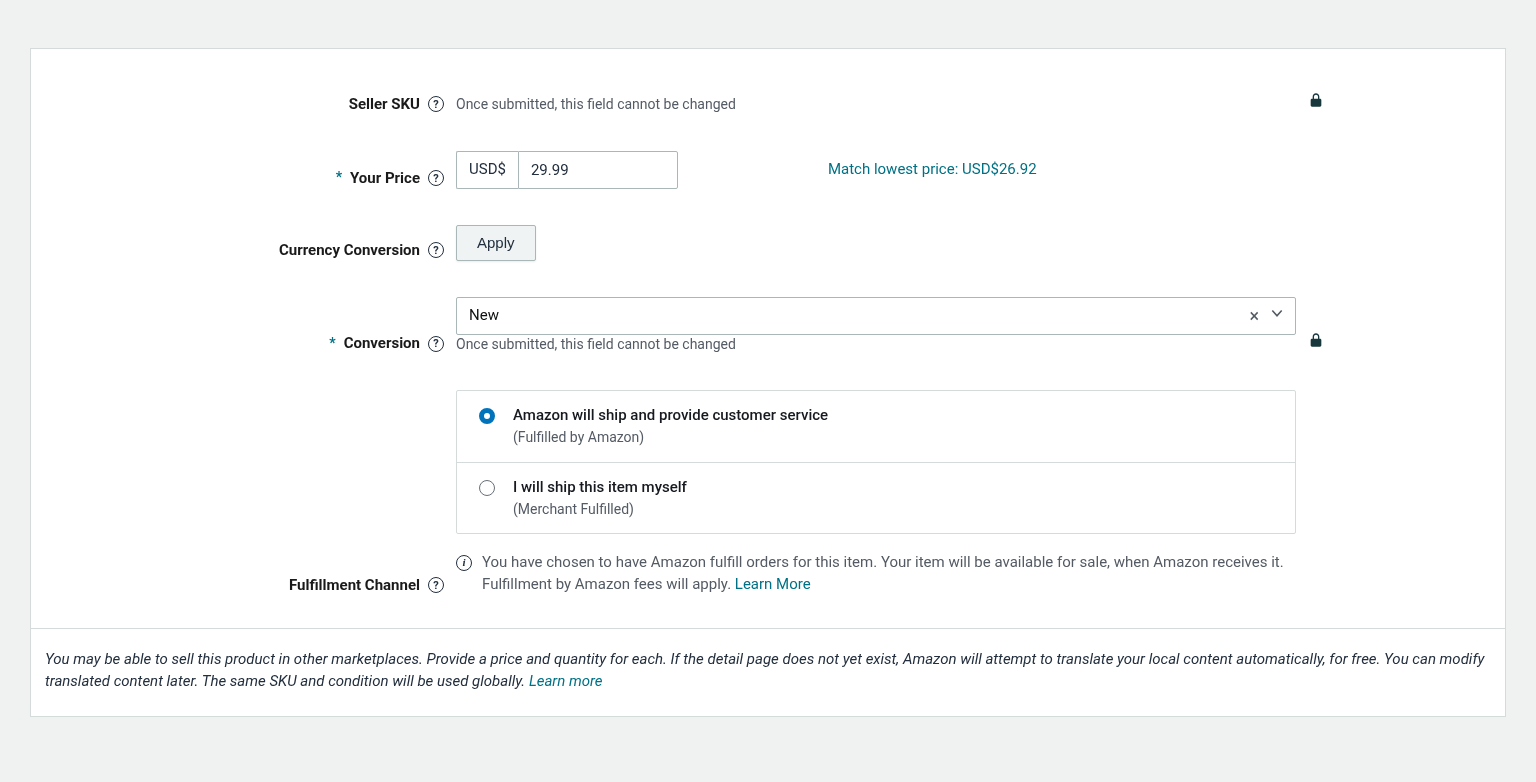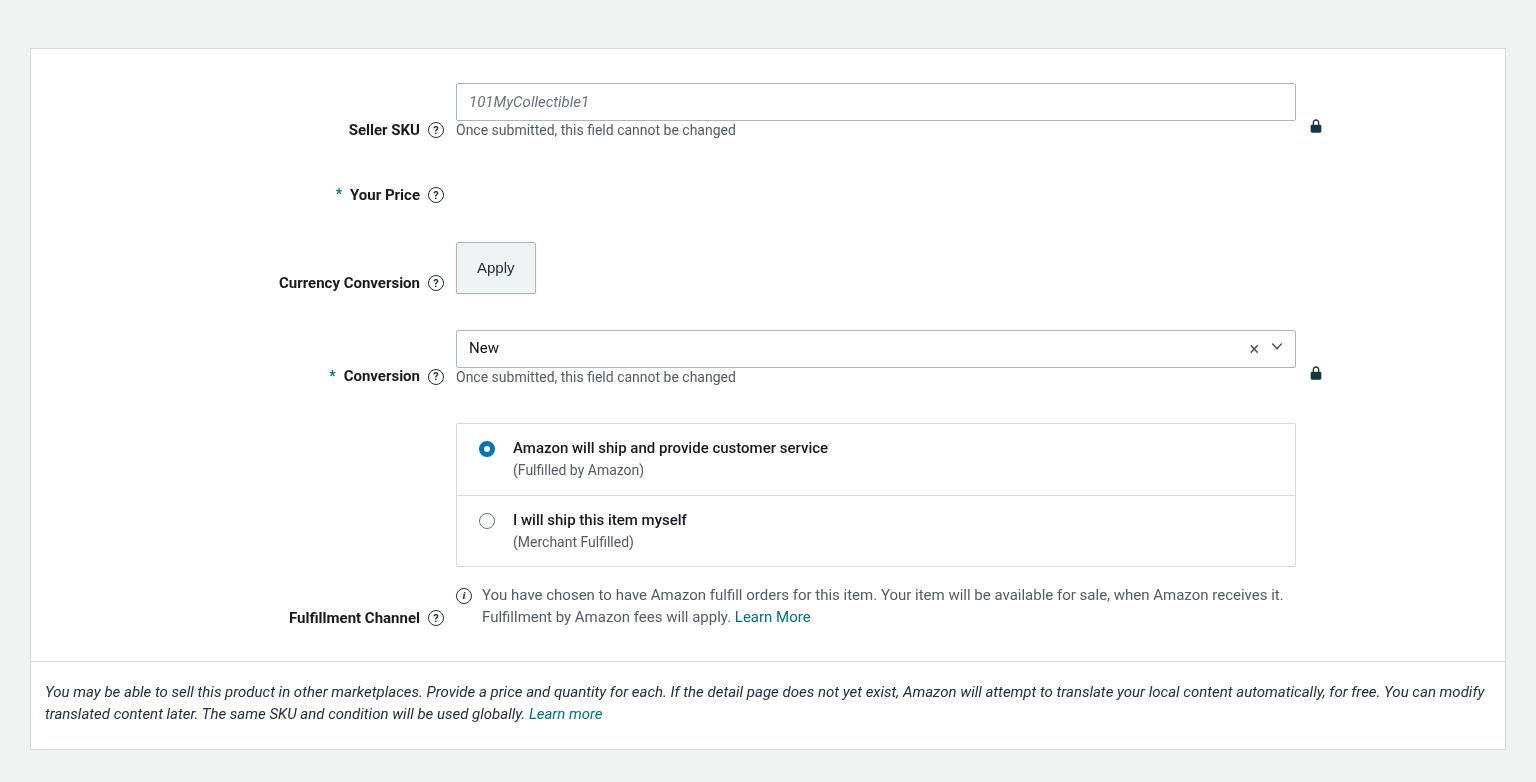--- a/index.html
+++ b/index.html
@@ -91,21 +91,21 @@
       border-radius: 0 2px 2px 0;
       padding: 0 12px; font-size: 15px;
       color: #232f3e;
       font-family: inherit;
     }
     .match-link {
       color: #007185; font-size: 15px;
       margin-left: 150px; cursor: pointer;
     }
     .apply-btn {
-      height: 52px; padding: 0 20px;
+      height: 36px; padding: 0 20px;
       border: 1px solid #aab7b8; background: #eff3f3;
       color: #232f3e; font-size: 15px; cursor: pointer;
       border-radius: 2px;
       box-shadow: 0 1px 2px rgba(0,0,0,.08);
     }
     .select-box {
       display: flex; align-items: center; justify-content: space-between;
       cursor: pointer; color: #0f1111;
     }
     .select-actions { display: flex; align-items: center; gap: 12px; }
@@ -154,37 +154,43 @@
 
 <div class="page">
   <div class="card">
 
     <div class="form-row">
       <div class="label-col">
         <span class="label-text">Seller SKU</span>
         <span class="help-icon">?</span>
       </div>
       <div class="field-col">
-        <input type="text" class="text-input" placeholder="101MyCollectible1" style="">
         <div class="hint">Once submitted, this field cannot be changed</div>
       </div>
       <div class="lock-col">
         <span class="lock-icon">
           <svg viewBox="0 0 24 24">
               <path d="M18 10h-1V7c0-2.8-2.2-5-5-5S7 4.2 7 7v3H6c-1.1 0-2 .9-2 2v8c0 1.1.9 2 2 2h12c1.1 0 2-.9 2-2v-8c0-1.1-.9-2-2-2zM9 7c0-1.7 1.3-3 3-3s3 1.3 3 3v3H9V7z"></path>
             </svg>
         </span>
       </div>
     </div>
 
     <div class="form-row">
       <div class="label-col">
         <span class="required">*</span>
         <span class="label-text">Your Price</span>
         <span class="help-icon">?</span>
+      </div>
+      <div class="field-col">
+        <div class="price-row">
+          <span class="currency-prefix">USD$</span>
+          <input type="text" class="price-input" value="29.99" style="">
+          <span class="match-link">Match lowest price: USD$26.92</span>
+        </div>
       </div>
       <div class="lock-col"></div>
     </div>
 
     <div class="form-row">
       <div class="label-col">
         <span class="label-text">Currency Conversion</span>
         <span class="help-icon">?</span>
       </div>
       <div class="field-col">

